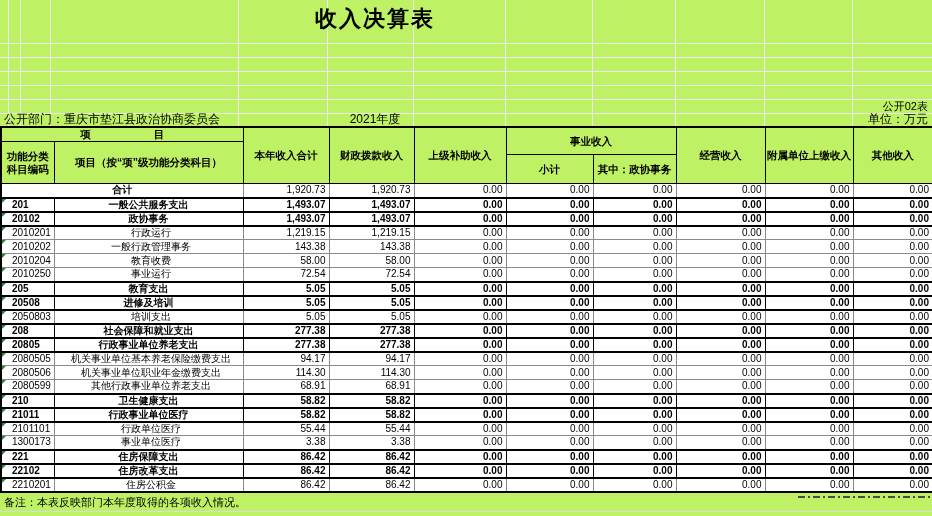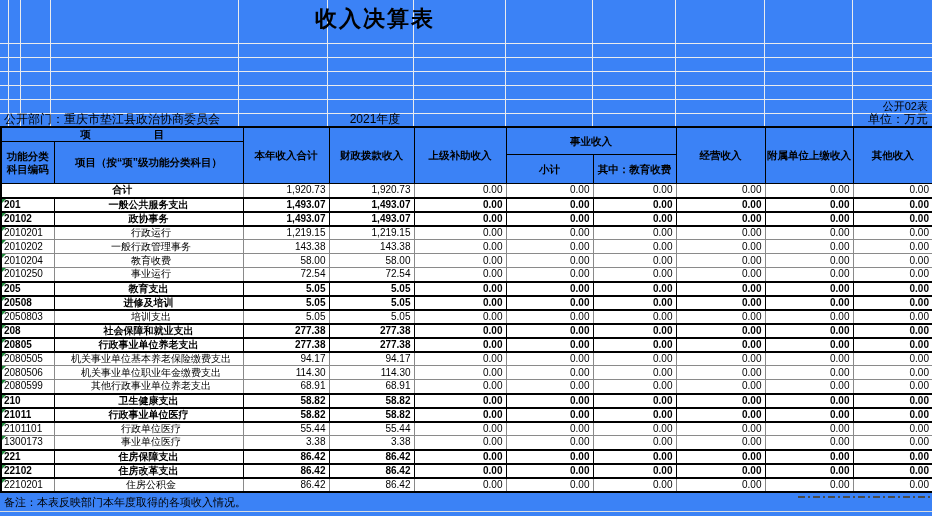--- a/index.html
+++ b/index.html
@@ -1,16 +1,16 @@
 <!DOCTYPE html>
 <html style="--flag-green: #1f8a3b;"><head>
 <meta charset="utf-8">
 <style>
   html,body{margin:0;padding:0;background:#fff;}
-  .page{position:relative;width:932px;height:516px;background:#3b82f6;overflow:hidden;
+  .page{position:relative;width:932px;height:516px;background:#bef264;overflow:hidden;
         font-family:"Liberation Sans","DejaVu Sans",sans-serif;color:#000;}
   
   .topgrid{position:absolute;left:0;top:0;width:932px;height:126px;}
   .topgrid .hlines{position:absolute;left:0;top:30px;width:100%;height:96px;
       background:repeating-linear-gradient(to bottom,transparent 0,transparent 13px,#e9ebee 13px,#e9ebee 14px);}
   .topgrid .v{position:absolute;top:0;width:1px;height:126px;background:#e9ebee;}
   .title{position:absolute;top:4px;left:0;width:750px;text-align:center;
          font-size:22px;font-weight:bold;letter-spacing:2px;}
   .sheet-code{position:absolute;top:99px;right:4px;font-size:11px;}
   .dept{position:absolute;top:111px;left:4px;font-size:12px;}
@@ -19,21 +19,21 @@
 
   table.rev{position:absolute;top:126px;left:0;width:932px;border-collapse:collapse;
             table-layout:fixed;border:2px solid #000;}
   .rev th{border:1px solid #000;font-weight:bold;font-size:10.5px;line-height:1.25;
           text-align:center;vertical-align:middle;padding:0 1px;overflow:hidden;}
   .rev th.projhead{white-space:pre;}
   .rev tr.hr1{height:14px;} .rev tr.hr2{height:13px;} .rev tr.hr3{height:29px;}
   .rev tbody tr{height:14px;}
   .rev td{border:1px solid #8a8a8a;font-size:10px;line-height:12px;padding:0 3px;
           white-space:nowrap;overflow:hidden;vertical-align:middle;background:#fff;}
-  .rev td.code{text-align:left;position:relative;padding-left:2px;}
+  .rev td.code{text-align:left;position:relative;padding-left:10px;}
   .rev td.name{text-align:center;}
   .rev td.num{text-align:right;}
   .rev td.name.ind{padding-left:8px;}
   .rev tr.b td{font-weight:bold;border:1px solid #000;border-top-width:2px;border-bottom-width:2px;}
   .rev tr.total td{border-bottom:2px solid #000;}
   .rev tr.total td.name{text-align:center;font-weight:bold;margin-top:16px;}
   td.code.flag::before{content:"";position:absolute;left:0;top:0;width:0;height:0;
       border-top:4px solid var(--flag-green,#1f8a3b);border-right:4px solid transparent;}
   .note{position:absolute;top:495px;left:4px;font-size:11px;}
   .dashline{position:absolute;top:496px;left:798px;width:134px;height:2px;
@@ -89,21 +89,21 @@
         <th rowspan="3">经营收入</th>
         <th rowspan="3">附属单位上缴收入</th>
         <th rowspan="3">其他收入</th>
       </tr>
       <tr class="hr2">
         <th rowspan="2">功能分类科目编码</th>
         <th rowspan="2">项目（按“项”级功能分类科目）</th>
       </tr>
       <tr class="hr3">
         <th>小计</th>
-        <th>其中：教育收费</th>
+        <th>其中：政协事务</th>
       </tr>
     </thead>
     <tbody>
         <tr class="total">
 
       <td class="name" colspan="2">合计</td>
       <td class="num">1,920.73</td>
       <td class="num">1,920.73</td>
       <td class="num">0.00</td>
       <td class="num">0.00</td>

